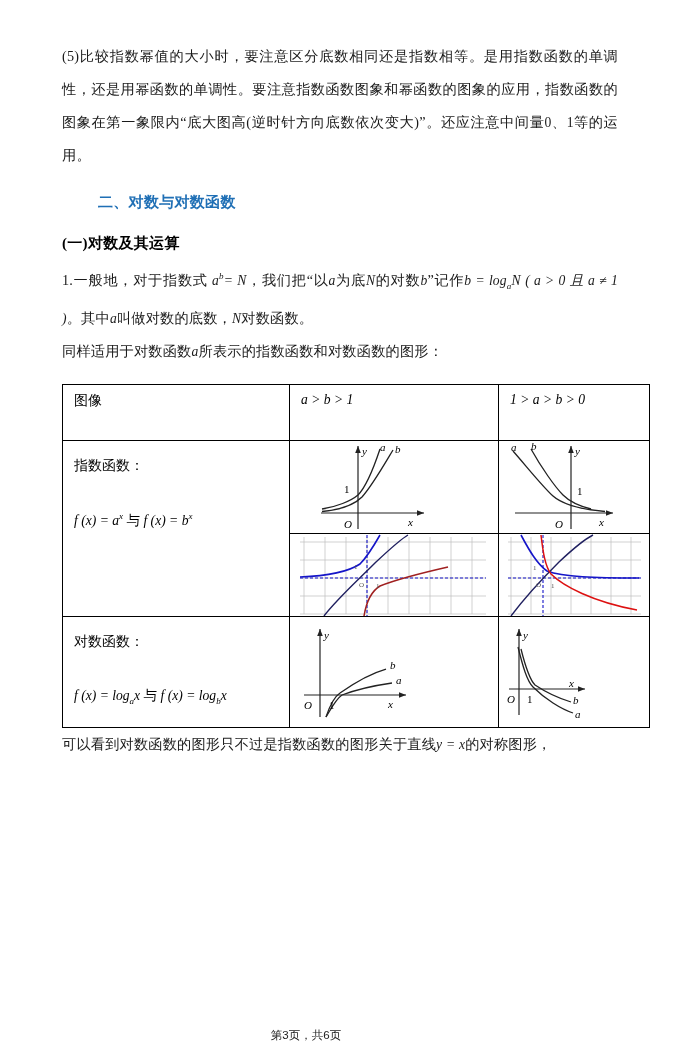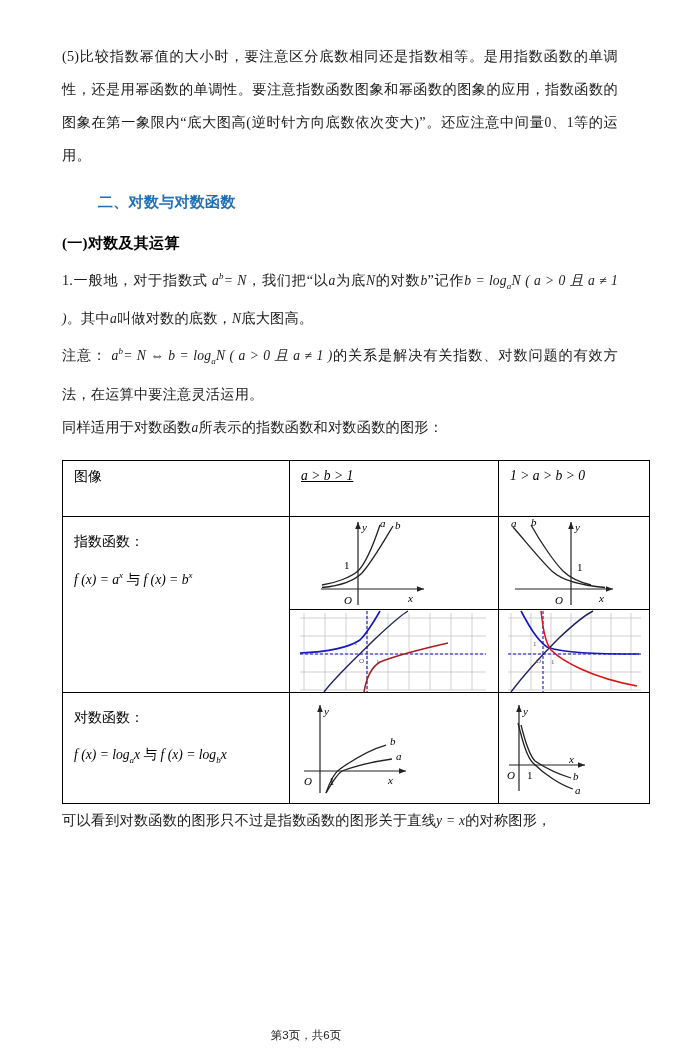--- a/index.html
+++ b/index.html
@@ -69,33 +69,33 @@
     margin-top: 16px;
     table-layout: fixed;
     padding-left: 8px;
   }
   .tbl td {
     border: 1px solid #000000;
     vertical-align: top;
     padding: 0;
   }
   .c1 { width: 215px; }
-  .c2 { width: 197px; text-decoration: underline; }
+  .c2 { width: 197px; }
   .c3 { width: 139px; }
   .hdr-cell {
     height: 48px;
     padding: 7px 0 0 11px !important;
     font-size: 14px;
   }
   .lbl-cell {
     padding: 16px 0 0 11px !important;
     font-size: 14px;
   }
   .lbl-cell .eq {
-    margin-top: 19px;
+    margin-top: 36px;
     display: block;
     white-space: nowrap;
   }
   .gfx-cell {
     padding: 0 !important;
     text-align: center;
   }
   .gfx-cell svg { display: block; margin: 0 auto; }
 
   
@@ -119,29 +119,24 @@
     <span>(5)</span><span>比较指数幂值的大小时，要注意区分底数相同还是指数相等。是用指数函数的单调性，还是用幂函数的单调性。要注意指数函数图象和幂函数的图象的应用，指数函数的图象在第一象限内“底大图高(逆时针方向底数依次变大)”。还应注意中间量</span><span class="mathrm">0</span><span>、</span><span class="mathrm">1</span><span>等的运用。</span>
   </div>
 
   <div class="section-head">二、对数与对数函数</div>
 
   <div class="sub-head">(一)对数及其运算</div>
 
   <div class="para">
     <span>1.一般地，对于指数式</span>
     <span class="mathit"><span>a</span><sup class="mx">b</sup><span>= N</span></span><span>，我们把“以</span><span class="mathit">a</span><span>为底</span><span class="mathit">N</span><span>的对数</span><span class="mathit">b</span><span>”记作</span><span class="mathit"><span>b = log</span><sub class="mx">a</sub><span>N</span></span>
-    <span class="mathit">( a &gt; 0 且 a ≠ 1 )</span><span>。其中</span><span class="mathit">a</span><span>叫做对数的底数，</span><span class="mathit">N</span><span>底大图高。</span>
+    <span class="mathit">( a &gt; 0 且 a ≠ 1 )</span><span>。其中</span><span class="mathit">a</span><span>叫做对数的底数，</span><span class="mathit">N</span><span>对数函数。</span>
   </div>
 
 
-  <div class="para">
-    <span>注意：</span>
-    <span class="mathit"><span>a</span><sup class="mx">b</sup><span>= N ⇔ b = log</span><sub class="mx">a</sub><span>N</span></span>
-    <span class="mathit">( a &gt; 0 且 a ≠ 1 )</span><span>的关系是解决有关指数、对数问题的有效方法，在运算中要注意灵活运用。</span>
-  </div>
 
   <div class="para">
     <span>同样适用于对数函数</span><span class="mathit">a</span><span>所表示的指数函数和对数函数的图形：</span>
   </div>
 
   <table class="tbl">
     <tbody>
         <tr>
       <td class="c1 hdr-cell">图像</td>
       <td class="c2 hdr-cell"><span class="mathit">a &gt; b &gt; 1</span></td>

